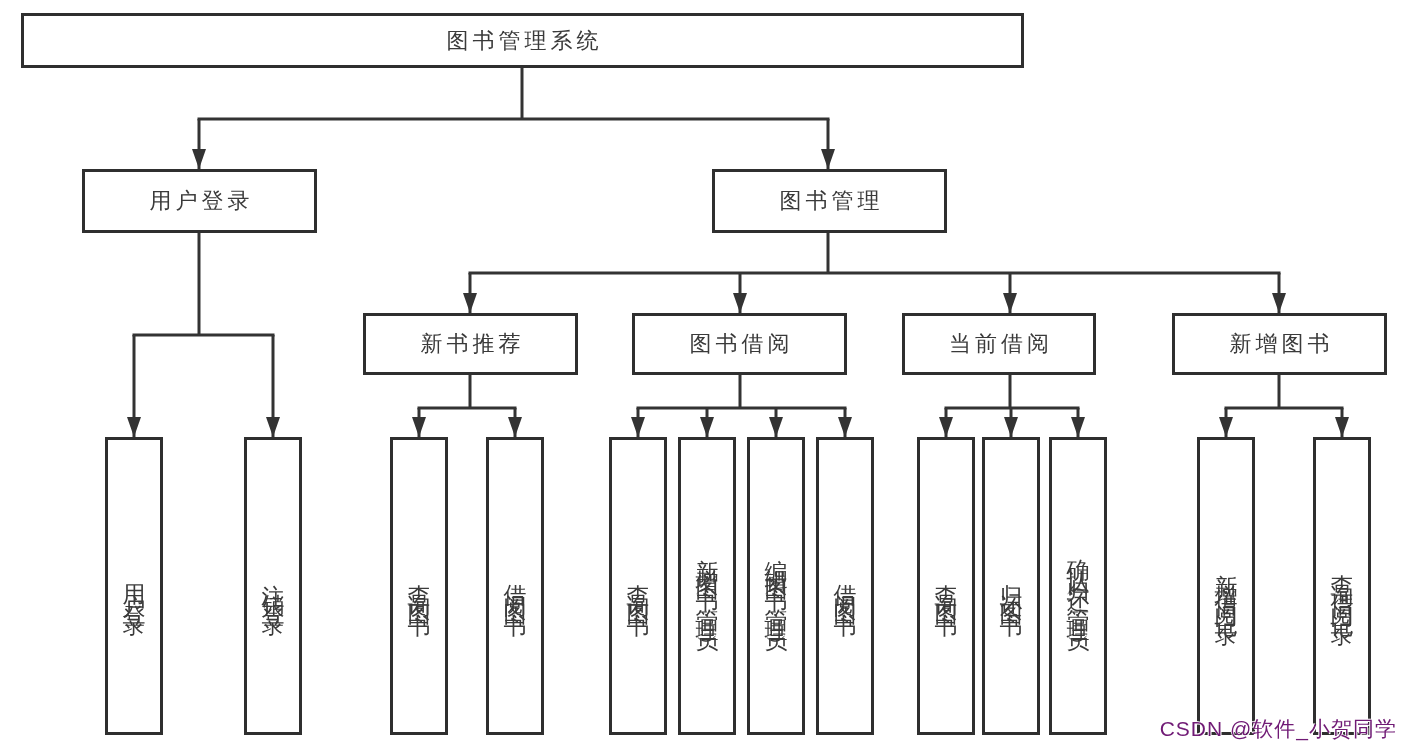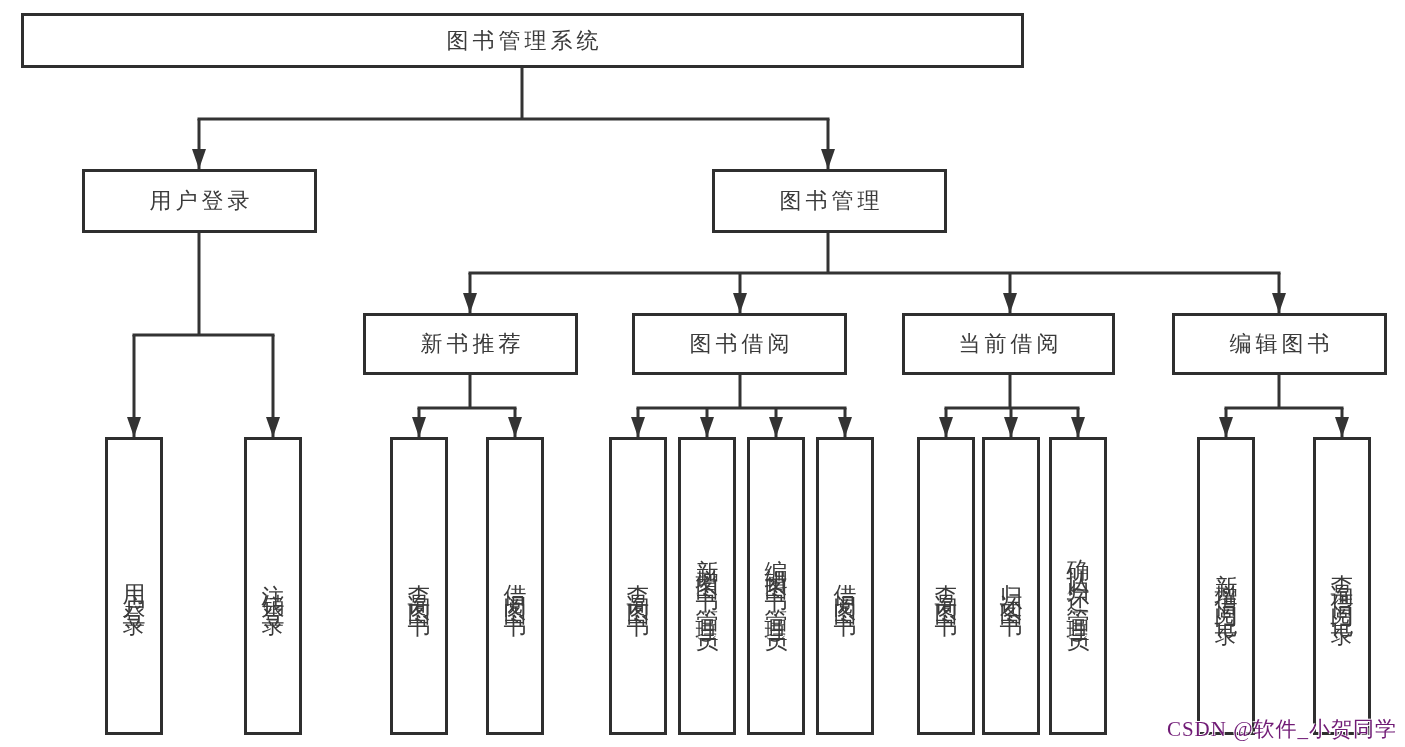--- a/index.html
+++ b/index.html
@@ -1,21 +1,21 @@
 <!DOCTYPE html>
 <html><head>
 <meta charset="utf-8">
 <style>
   html, body { margin: 0; padding: 0; background: #ffffff; }
   .canvas {
     position: relative;
     width: 1405px;
     height: 747px;
     background: #ffffff;
-    font-family: Liberation Serif, serif;
+    font-family: Liberation Sans, sans-serif;
     overflow: hidden;
   }
   .connectors {
     position: absolute;
     left: 0; top: 0;
     width: 1405px; height: 747px;
     z-index: 1;
   }
   .box {
     position: absolute;
@@ -119,25 +119,25 @@
   <div class="box" style="left:712px; top:169px; width:235px; height:64px;">
     <span class="hlabel">图书管理</span>
   </div>
 
   <div class="box" style="left:363px; top:313px; width:215px; height:62px;">
     <span class="hlabel">新书推荐</span>
   </div>
   <div class="box" style="left:632px; top:313px; width:215px; height:62px;align-items:center;">
     <span class="hlabel">图书借阅</span>
   </div>
-  <div class="box" style="left:902px; top:313px; width:213px; height:62px;">
+  <div class="box" style="left:902px; top:313px; width:194px; height:62px;">
     <span class="hlabel">当前借阅</span>
   </div>
   <div class="box" style="left:1172px; top:313px; width:215px; height:62px;">
-    <span class="hlabel">编辑图书</span>
+    <span class="hlabel">新增图书</span>
   </div>
 
   <div class="box leaf" style="left:105px;">
     <span class="vlabel">用户登录</span>
   </div>
   <div class="box leaf" style="left:244px;">
     <span class="vlabel">注销登录</span>
   </div>
 
   <div class="box leaf" style="left:390px;">

